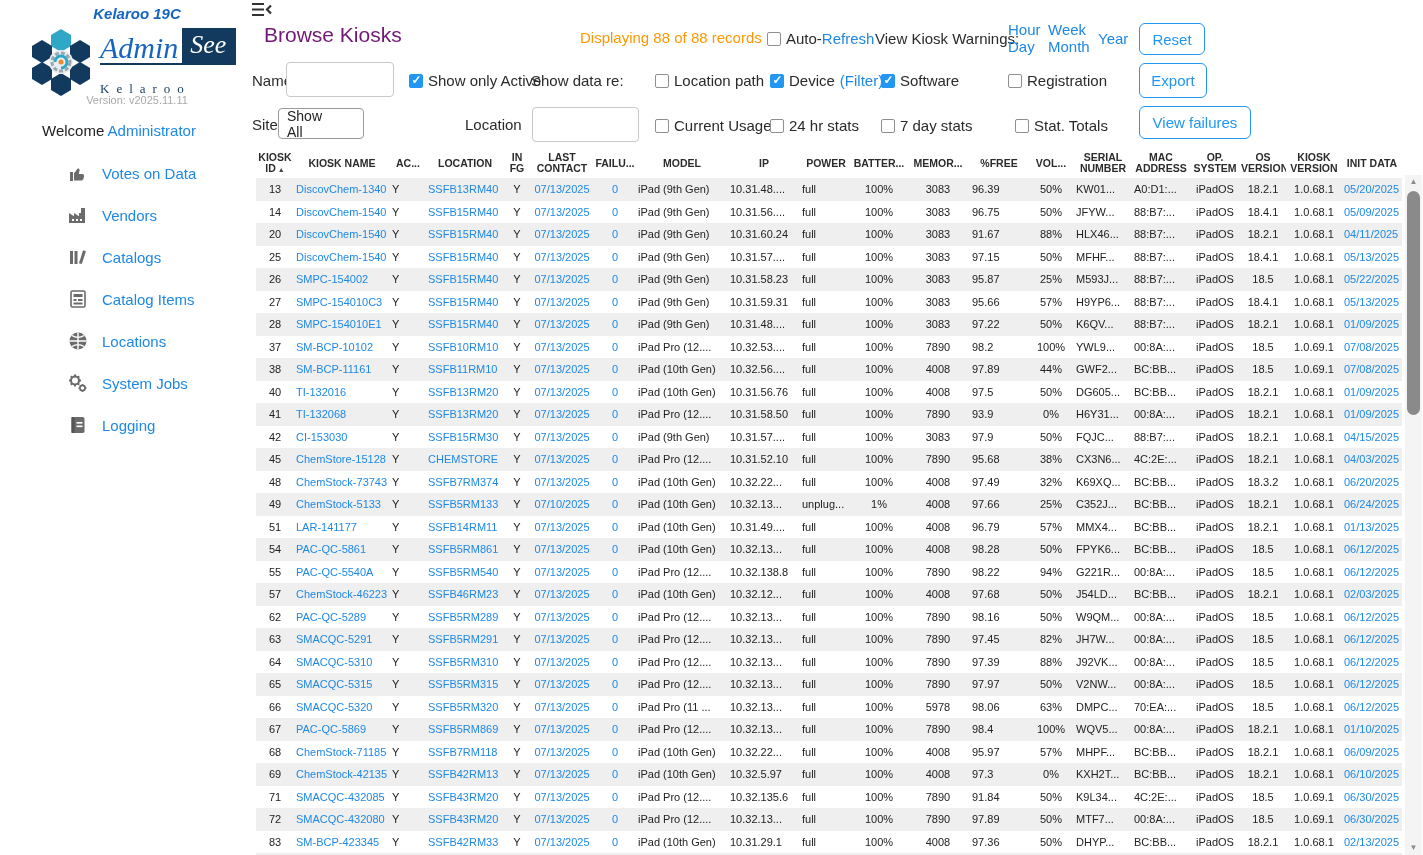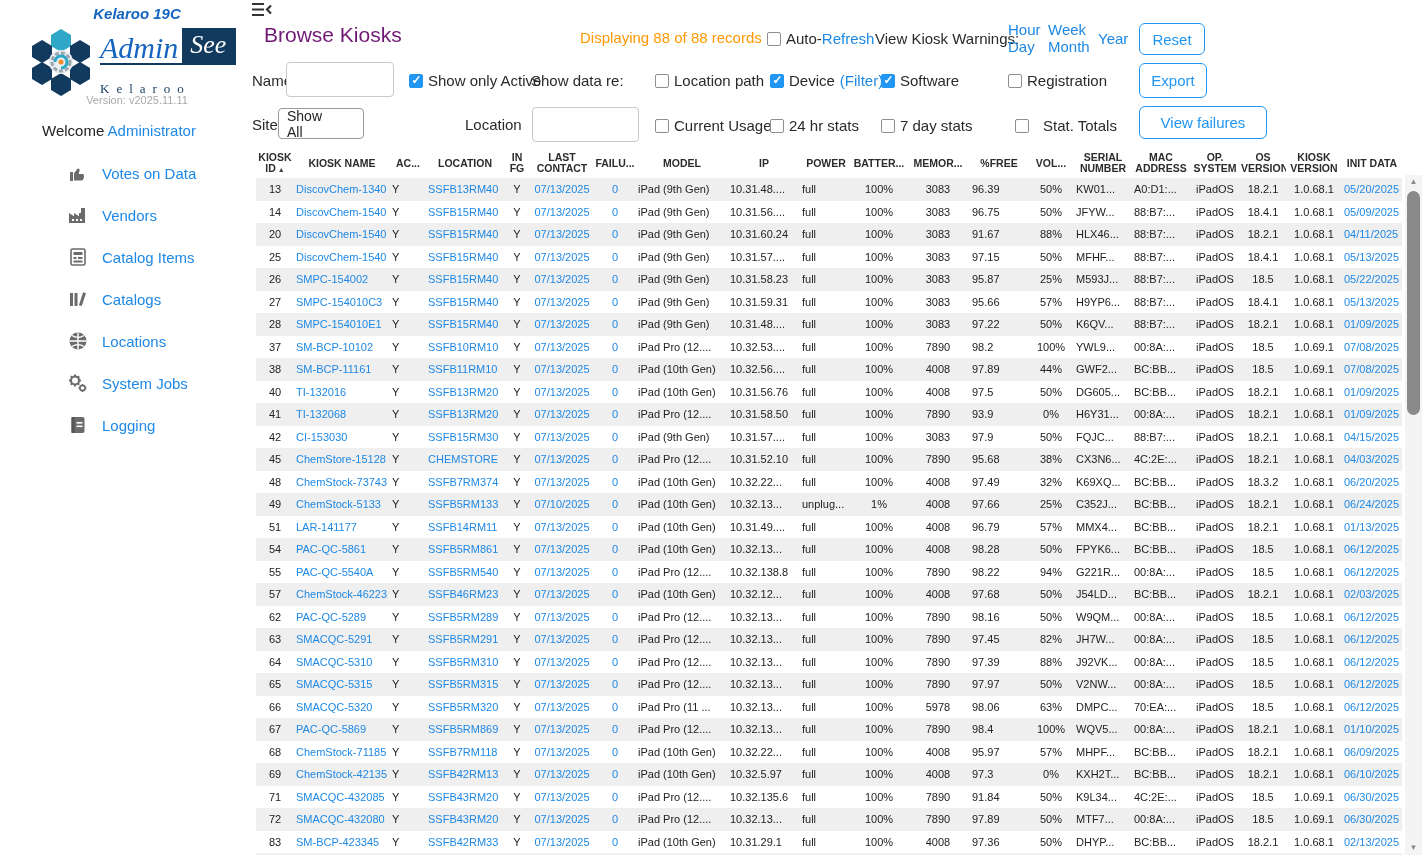--- a/index.html
+++ b/index.html
@@ -43,21 +43,21 @@
   .cbrow { position:absolute; display:flex; align-items:center; }
   .cb { width:14px; height:14px; border:1px solid #8f8f8f; border-radius:2px; background:#fff;
         display:inline-block; margin-right:5px; position:relative; cursor:pointer; flex:0 0 14px; }
   .cb.on { background:#2196f3; border-color:#2196f3; }
   .cb.on::after { content:"✓"; position:absolute; left:1.5px; top:-1.5px; color:#fff; font-size:12px; font-weight:bold; }
 
   .btn { background:#fff; border:1px solid #2196f3; color:#2196f3; border-radius:6px;
          font-size:15px; font-family:"Liberation Sans", sans-serif; cursor:pointer; }
   #reset-btn        { position:absolute; left:889px; top:23px;  width:66px;  height:32px; }
   #export-btn       { position:absolute; left:889px; top:63px;  width:68px;  height:35px; }
-  #viewfail-btn     { position:absolute; left:889px; top:106px; width:128px; height:33px; }
+  #viewfail-btn     { position:absolute; left:889px; top:106px; width:112px; height:33px; }
 
   .txt-input { border:1px solid #c9c9c9; border-radius:4px; height:35px; font-size:14px;
                padding:0 6px; font-family:"Liberation Sans", sans-serif; }
   #name-input     { position:absolute; left:36px;  top:62px;  width:108px; }
   #location-input { position:absolute; left:282px; top:107px; width:107px; }
 
   .warn-links { position:absolute; top:21px; font-size:15px; line-height:17px; color:#1e88e5;
                 text-align:left; cursor:pointer; }
   #site-select { position:absolute; left:28px; top:108px; width:86px; height:31px;
                  border:1px solid #9b9b9b; border-radius:4px; display:flex; align-items:center;
@@ -130,36 +130,36 @@
     <div class="nav-item">
       <svg class="ico" viewBox="0 0 22 22" fill="#6b6b6b">
         <path d="M2 19V9l5 3.2V9l5 3.2V9h2V4h4v15z"></path>
         <rect x="5" y="15" width="2" height="2" fill="#fff"></rect>
         <rect x="9" y="15" width="2" height="2" fill="#fff"></rect>
         <rect x="13" y="15" width="2" height="2" fill="#fff"></rect>
       </svg>
       <span class="lbl">Vendors</span>
     </div>
     <div class="nav-item">
+      <svg class="ico" viewBox="0 0 22 22" fill="#6b6b6b">
+        <rect x="3" y="5" width="3" height="13"></rect>
+        <rect x="7.5" y="5" width="3" height="13"></rect>
+        <rect x="14" y="4.5" width="3" height="13.5" transform="rotate(18 15.5 11)"></rect>
+      </svg>
+      <span class="lbl">Catalogs</span>
+    </div>
+    <div class="nav-item">
       <svg class="ico" viewBox="0 0 22 22">
         <rect x="4" y="3" width="14" height="16" rx="1.5" fill="none" stroke="#6b6b6b" stroke-width="1.6"></rect>
         <rect x="6.5" y="6" width="9" height="3" fill="#6b6b6b"></rect>
         <rect x="6.5" y="11" width="3" height="2" fill="#6b6b6b"></rect>
         <rect x="11" y="11" width="4.5" height="2" fill="#6b6b6b"></rect>
         <rect x="6.5" y="14.5" width="9" height="2" fill="#6b6b6b"></rect>
       </svg>
       <span class="lbl">Catalog Items</span>
-    </div>
-    <div class="nav-item">
-      <svg class="ico" viewBox="0 0 22 22" fill="#6b6b6b">
-        <rect x="3" y="5" width="3" height="13"></rect>
-        <rect x="7.5" y="5" width="3" height="13"></rect>
-        <rect x="14" y="4.5" width="3" height="13.5" transform="rotate(18 15.5 11)"></rect>
-      </svg>
-      <span class="lbl">Catalogs</span>
     </div>
     <div class="nav-item">
       <svg class="ico" viewBox="0 0 22 22">
         <circle cx="11" cy="11" r="8.5" fill="#6b6b6b"></circle>
         <path d="M2.5 11h17 M11 2.5v17 M5 5.5c3.5 2.5 8.5 2.5 12 0 M5 16.5c3.5-2.5 8.5-2.5 12 0" stroke="#fff" stroke-width="1.4" fill="none"></path>
       </svg>
       <span class="lbl">Locations</span>
     </div>
     <div class="nav-item">
       <svg class="ico" viewBox="0 0 22 22">
@@ -256,21 +256,21 @@
     <span class="lab">Current Usage</span>
   </div>
   <div class="cbrow" style="left:520px; top:117px;">
     <span class="cb"></span>
     <span class="lab">24 hr stats</span>
   </div>
   <div class="cbrow" style="left:631px; top:117px;">
     <span class="cb"></span>
     <span class="lab">7 day stats</span>
   </div>
-  <div class="cbrow" style="left:765px; top:117px;gap:9px;">
+  <div class="cbrow" style="left:765px; top:117px;">
     <span class="cb"></span>
     <span class="lab">Stat. Totals</span>
   </div>
   <button id="viewfail-btn" class="btn">View failures</button>
 
   <div id="tablewrap">
     <table>
       <colgroup id="cg">
           <col style="width: 38px;">
           <col style="width: 96px;">

